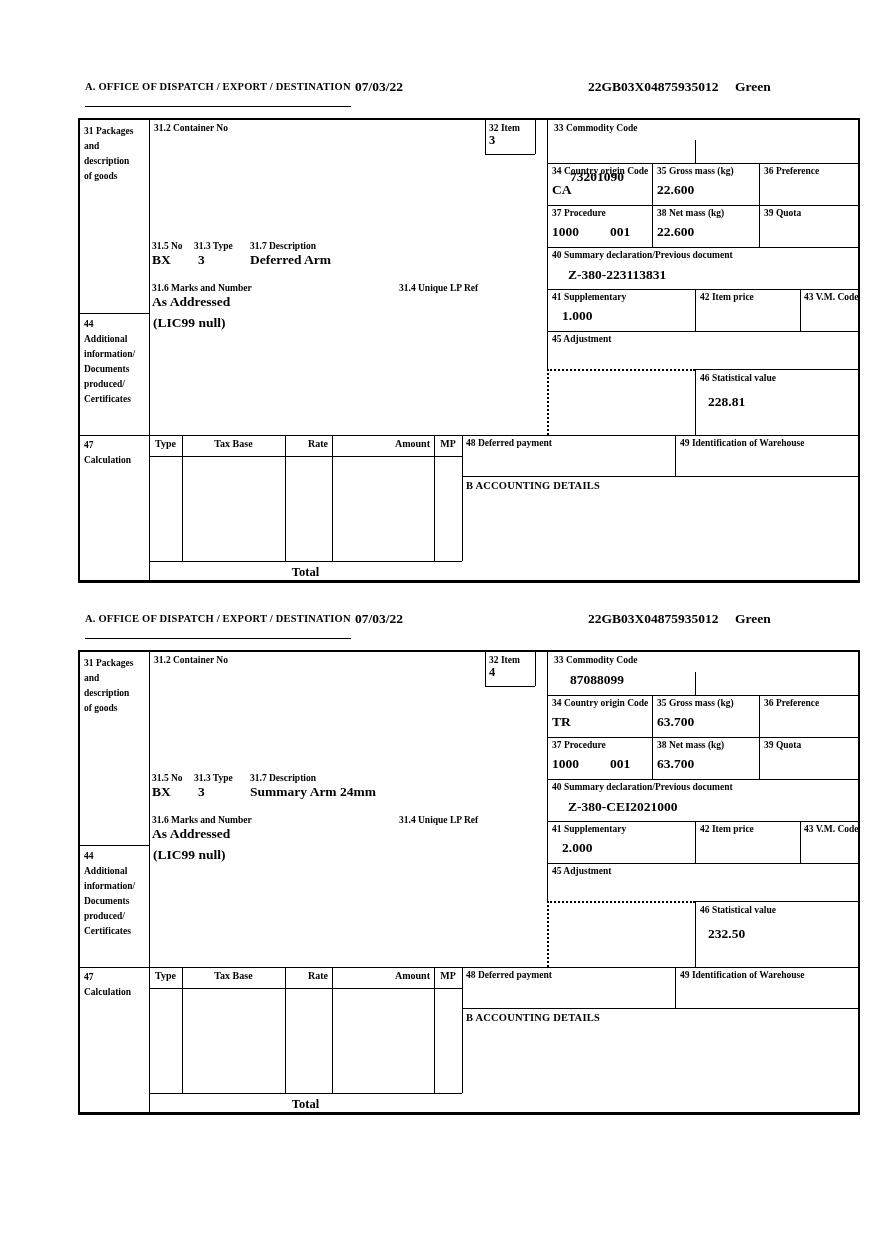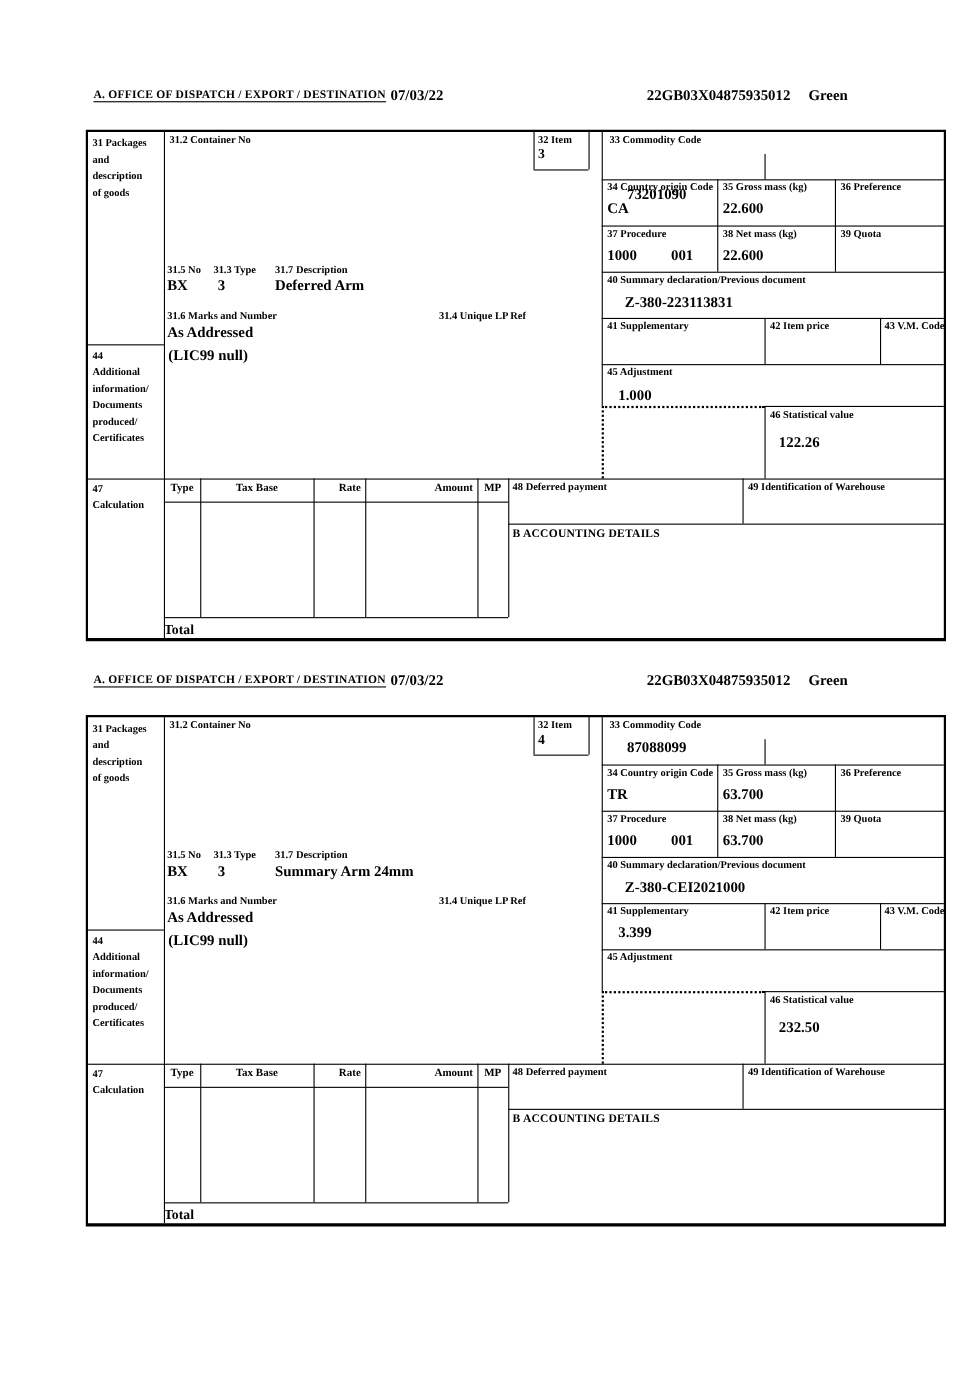--- a/index.html
+++ b/index.html
@@ -4,35 +4,35 @@
 <style>
   html,body{margin:0;padding:0;}
   body{
     width:882px;height:1250px;position:relative;background:#ffffff;
     font-family:"Liberation Serif","DejaVu Serif",serif;
     color:#000;font-weight:bold;
     -webkit-font-smoothing:antialiased;
   }
   .decl-block{position:absolute;left:78px;width:786px;height:500px;}
   .bh{position:absolute;top:0;left:0;width:782px;height:17px;}
-  .office{position:absolute;left:7px;top:1px;font-size:10.5px;letter-spacing:.2px;border-bottom:1.5px solid #000;padding-bottom:0;}
+  .office{position:absolute;left:7px;top:1px;font-size:10.5px;letter-spacing:.2px;border-bottom:1.5px solid #000;padding-bottom:14px;}
   .hdate{position:absolute;left:277px;top:-1px;font-size:13.5px;}
   .hmrn{position:absolute;left:510px;top:-1px;font-size:13.5px;}
   .hgreen{position:absolute;left:657px;top:-1px;font-size:13.5px;}
   .sheet{position:absolute;top:38px;left:0;width:782px;height:465px;border:2px solid #000;border-bottom-width:3px;box-sizing:border-box;}
   .vl{position:absolute;width:0;border-left:1.5px solid #000;}
   .hl{position:absolute;height:0;border-top:1.5px solid #000;}
   .vld{position:absolute;width:0;border-left:2px dotted #000;}
   .hld{position:absolute;height:0;border-top:2px dotted #000;}
   .lbl{position:absolute;font-size:9.5px;line-height:11px;white-space:nowrap;}
   .lbl.wrap{white-space:pre-line;line-height:15px;}
   .val{position:absolute;font-size:13.5px;line-height:15px;white-space:nowrap;}
   .calc-h{position:absolute;top:318px;font-size:10px;text-align:center;}
   .calc-h.r{text-align:right;padding-right:4px;box-sizing:border-box;}
-  .total{position:absolute;left:69px;top:445px;width:313px;font-size:12.5px;}
+  .total{position:absolute;left:69px;top:445px;width:313px;text-align:center;font-size:12.5px;}
   .acct{position:absolute;left:386px;top:360px;font-size:10.5px;letter-spacing:.2px;}
 </style>
 </head>
 <body>
 
 <div id="blocks-host">
   <section class="decl-block" style="top: 80px;">
 
     <div class="bh">
       <span class="office">A.  OFFICE OF DISPATCH / EXPORT / DESTINATION</span>
@@ -97,27 +97,27 @@
       <div class="val" style="left:472px;top:104px;">1000</div>
       <div class="val" style="left:530px;top:104px;">001</div>
       <div class="lbl" style="left:577px;top:88px;">38 Net mass (kg)</div>
       <div class="val" style="left:577px;top:104px;">22.600</div>
       <div class="lbl" style="left:684px;top:88px;">39 Quota</div>
 
       <div class="lbl" style="left:472px;top:130px;">40 Summary declaration/Previous document</div>
       <div class="val" style="left:488px;top:147px;">Z-380-223113831</div>
 
       <div class="lbl" style="left:472px;top:172px;">41 Supplementary</div>
-      <div class="val" style="left:482px;top:188px;margin-top:44px;">1.000</div>
+      <div class="val" style="left:482px;top:188px;">1.000</div>
       <div class="lbl" style="left:620px;top:172px;">42 Item price</div>
       <div class="lbl" style="left:724px;top:172px;">43 V.M. Code</div>
 
       <div class="lbl" style="left:472px;top:214px;">45 Adjustment</div>
       <div class="lbl" style="left:620px;top:253px;">46 Statistical value</div>
-      <div class="val" style="left:628px;top:274px;">122.26</div>
+      <div class="val" style="left:628px;top:274px;">228.81</div>
 
       <div class="lbl" style="left:72px;top:121px;">31.5 No</div>
       <div class="lbl" style="left:114px;top:121px;">31.3 Type</div>
       <div class="lbl" style="left:170px;top:121px;">31.7 Description</div>
       <div class="val" style="left:72px;top:132px;">BX</div>
       <div class="val" style="left:118px;top:132px;">3</div>
       <div class="val" style="left:170px;top:132px;">Deferred Arm</div>
 
       <div class="lbl" style="left:72px;top:163px;">31.6 Marks and Number</div>
       <div class="lbl" style="left:319px;top:163px;">31.4 Unique LP Ref</div>
@@ -212,21 +212,21 @@
       <div class="val" style="left:472px;top:104px;">1000</div>
       <div class="val" style="left:530px;top:104px;">001</div>
       <div class="lbl" style="left:577px;top:88px;">38 Net mass (kg)</div>
       <div class="val" style="left:577px;top:104px;">63.700</div>
       <div class="lbl" style="left:684px;top:88px;">39 Quota</div>
 
       <div class="lbl" style="left:472px;top:130px;">40 Summary declaration/Previous document</div>
       <div class="val" style="left:488px;top:147px;">Z-380-CEI2021000</div>
 
       <div class="lbl" style="left:472px;top:172px;">41 Supplementary</div>
-      <div class="val" style="left:482px;top:188px;">3.399</div>
+      <div class="val" style="left:482px;top:188px;">2.000</div>
       <div class="lbl" style="left:620px;top:172px;">42 Item price</div>
       <div class="lbl" style="left:724px;top:172px;">43 V.M. Code</div>
 
       <div class="lbl" style="left:472px;top:214px;">45 Adjustment</div>
       <div class="lbl" style="left:620px;top:253px;">46 Statistical value</div>
       <div class="val" style="left:628px;top:274px;">232.50</div>
 
       <div class="lbl" style="left:72px;top:121px;">31.5 No</div>
       <div class="lbl" style="left:114px;top:121px;">31.3 Type</div>
       <div class="lbl" style="left:170px;top:121px;">31.7 Description</div>

